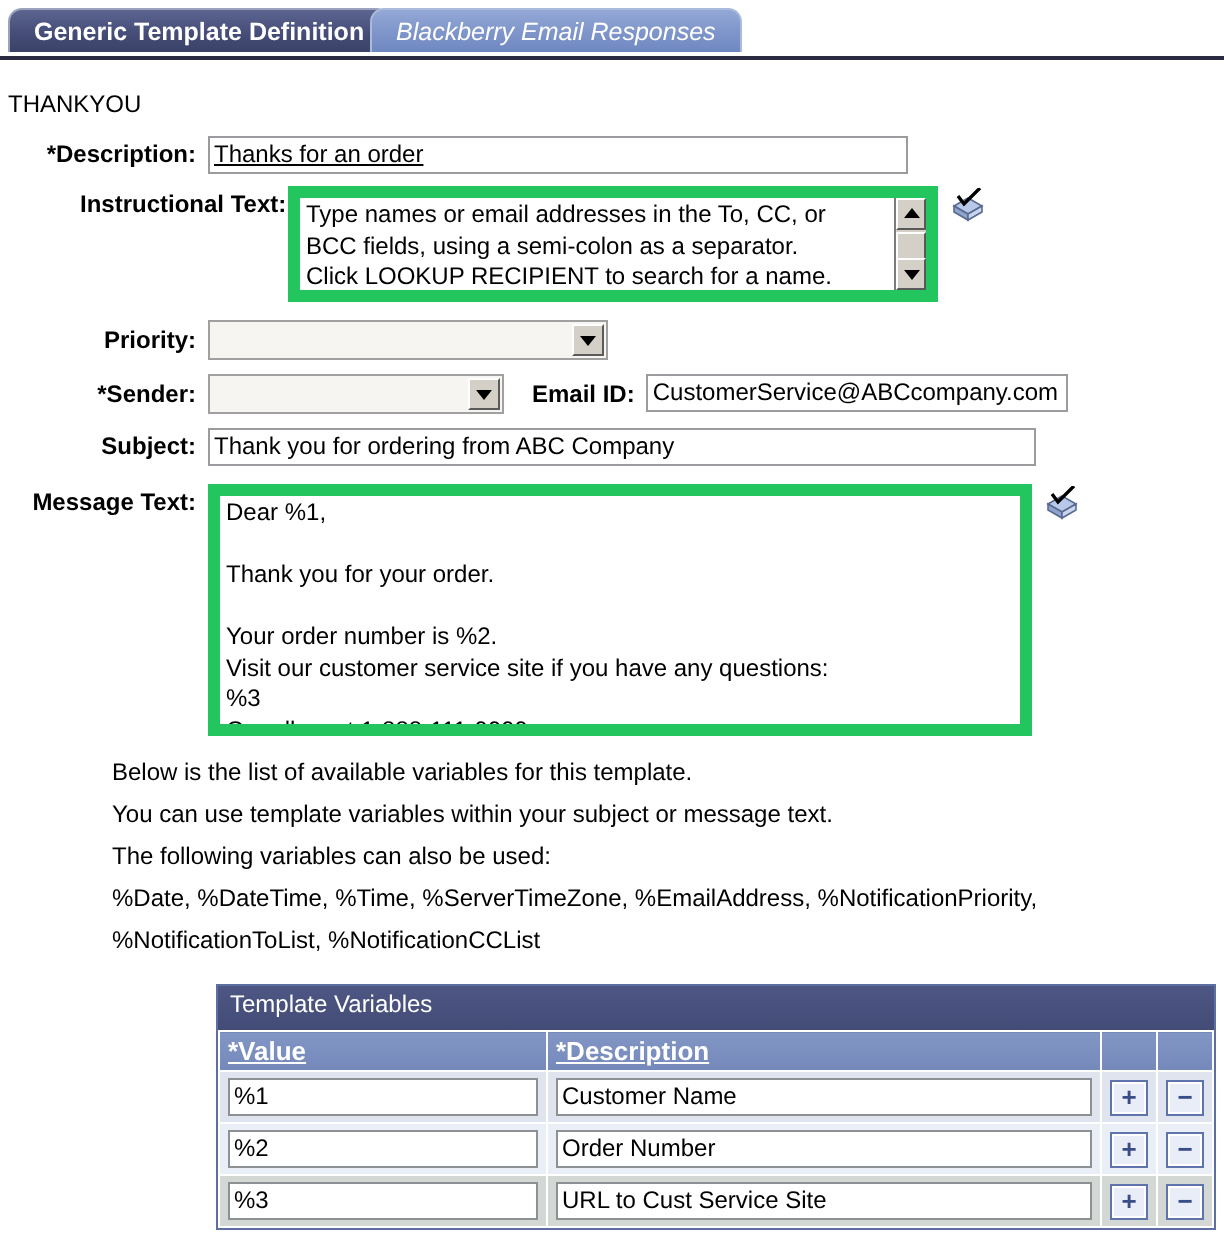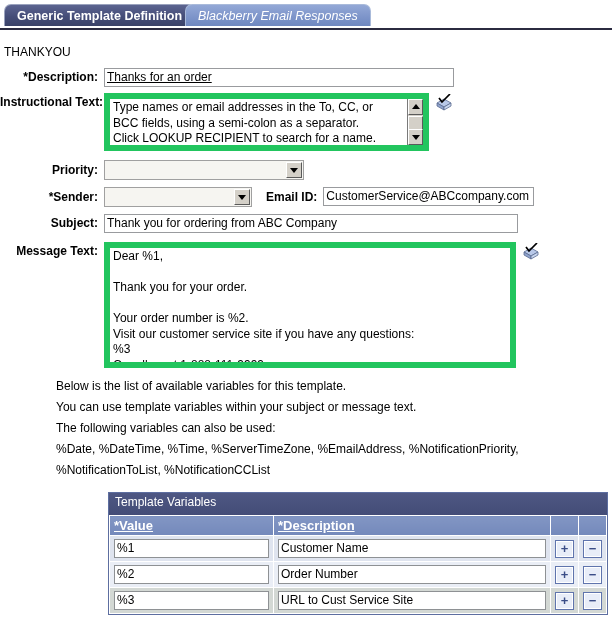--- a/index.html
+++ b/index.html
@@ -350,21 +350,21 @@
 
   <div class="row" style="margin-bottom:8px;">
     <div class="statictext">THANKYOU</div>
   </div>
 
   <div class="row">
     <div class="lbl" style="line-height:19px;">*Description:</div>
     <input class="txt desc-input" type="text" value="Thanks for an order" style="">
   </div>
 
-  <div class="row" style="margin-bottom:9px;">
+  <div class="row" style="margin-bottom:9px;padding-left:40px;">
     <div class="lbl" style="line-height:19px;">Instructional Text:</div>
     <div class="tabox instr-box">
       <div class="content">Type names or email addresses in the To, CC, or
 BCC fields, using a semi-colon as a separator.
 Click LOOKUP RECIPIENT to search for a name.
 Click DELIVERY OPTIONS to view or change the</div>
       <div class="vsb">
         <div class="arrow up">
             <i></i>
           </div>

